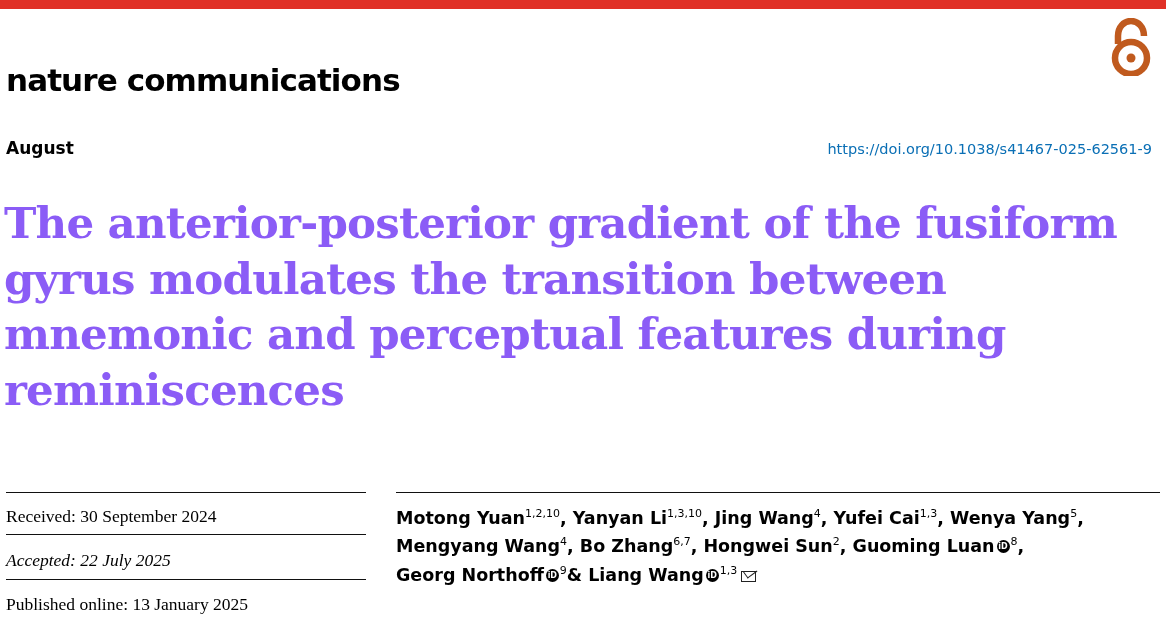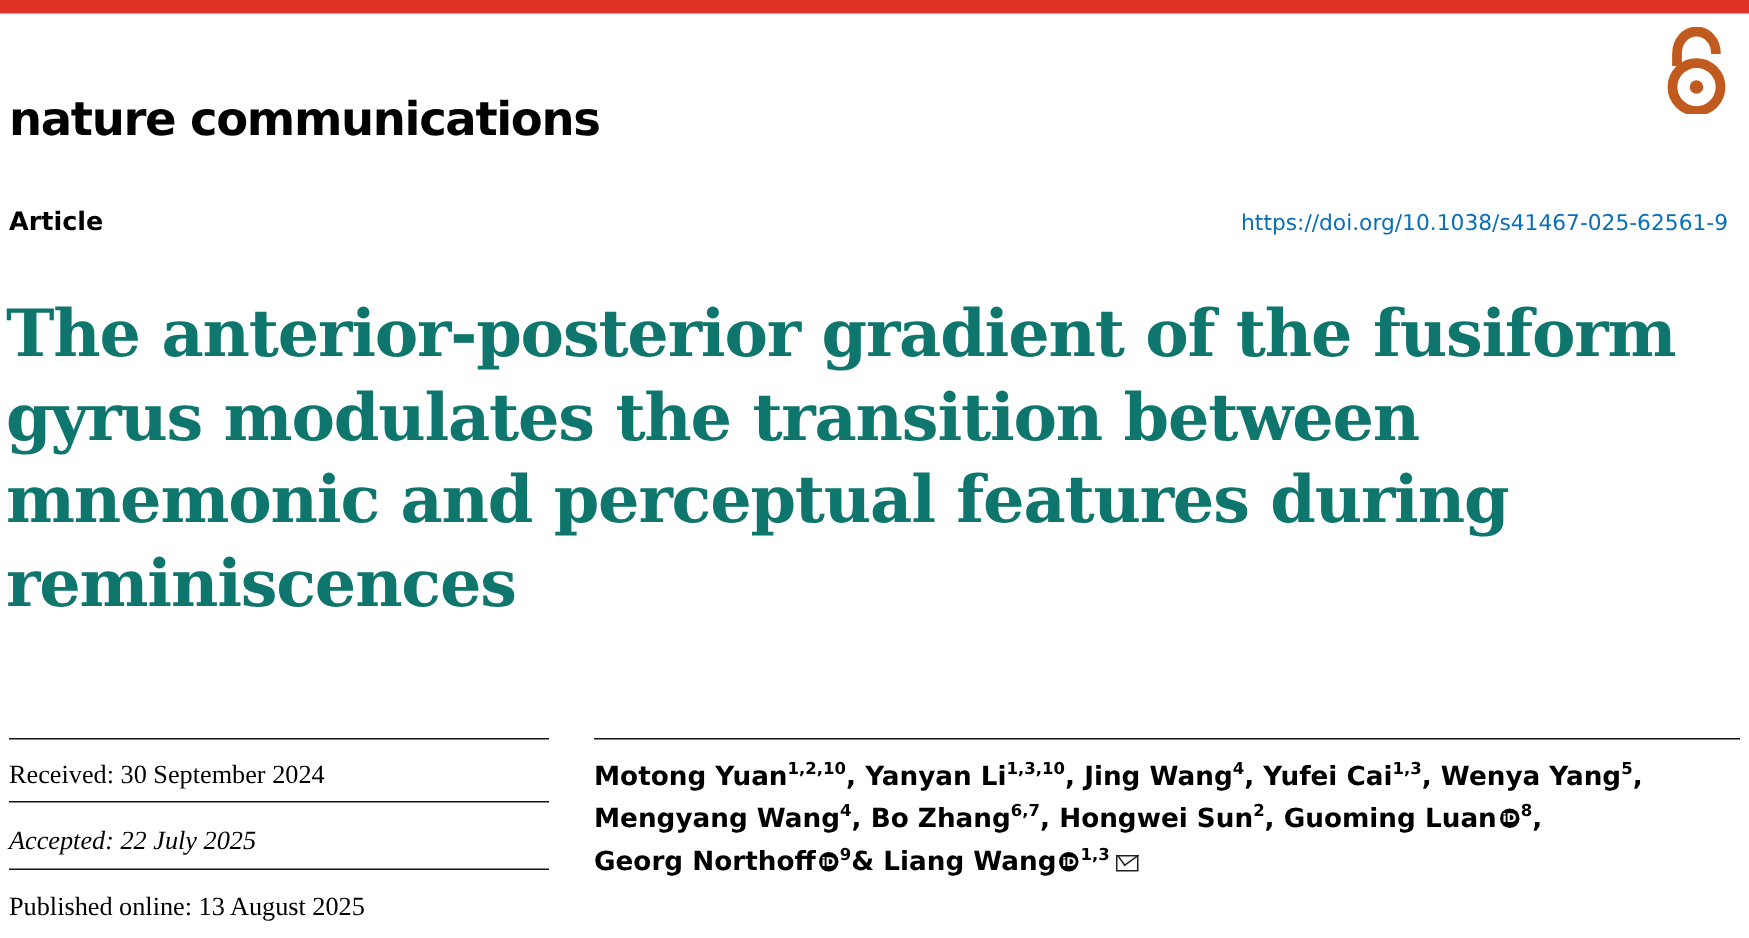--- a/index.html
+++ b/index.html
@@ -75,21 +75,21 @@
   .title {
     position: absolute;
     top: 166px;
     left: 4px;
     width: 1156px;
     font-family: "DejaVu Serif", serif;
     font-weight: 700;
     font-size: 43.5px;
     line-height: 1.28;
     letter-spacing: -0.8px;
-    color: #0f766e;
+    color: #8b5cf6;
   }
   
   .rule-top {
     position: absolute;
     left: 6px;
     top: 492px;
     width: 360px;
     border-top: 1.5px solid #111;
   }
   .rule-mid {
@@ -131,21 +131,21 @@
     top: 504px;
     width: 764px;
     font-family: "DejaVu Sans", sans-serif;
     font-weight: 700;
     font-size: 17.5px;
     line-height: 1.62;
     color: #000;
   }
   .authors sup {
     font-size: 11px;
-    font-weight: 700;
+    font-weight: 400;
     vertical-align: super;
     line-height: 0;
   }
   .orcid {
     display: inline-block;
     width: 13px;
     height: 13px;
     border-radius: 50%;
     background: #000;
     position: relative;
@@ -199,29 +199,29 @@
   <div class="masthead">nature communications</div>
 
   <div class="oa-icon">
     <svg viewBox="0 0 46 58" width="46" height="58" xmlns="http://www.w3.org/2000/svg">
       <path d="M10 26 V18 C10 9 16 3 23 3 C30 3 36 9 36 18" fill="none" stroke="#c05a1e" stroke-width="6.5"></path>
       <circle cx="23" cy="40" r="16" fill="none" stroke="#c05a1e" stroke-width="6.5"></circle>
       <circle cx="23" cy="40" r="4.5" fill="#c05a1e"></circle>
     </svg>
   </div>
 
-  <div class="article-label">Article</div>
+  <div class="article-label">August</div>
   <a class="doi-link" href="#">https://doi.org/10.1038/s41467-025-62561-9</a>
 
   <h1 class="title">The anterior-posterior gradient of the fusiform gyrus modulates the transition between mnemonic and perceptual features during reminiscences</h1>
 
   <div class="rule-top"></div>
   <div class="rule-mid"></div>
   <div class="rule-bot"></div>
   <div class="rule-authors-top"></div>
 
   <div class="meta-line meta-received">Received: 30 September 2024</div>
   <div class="meta-line meta-accepted">Accepted: 22 July 2025</div>
-  <div class="meta-line meta-published">Published online: 13 August 2025</div>
+  <div class="meta-line meta-published">Published online: 13 January 2025</div>
 
   <div class="authors"><span>Motong Yuan</span><sup>1,2,10</sup><span>, </span><span>Yanyan Li</span><sup>1,3,10</sup><span>, </span><span>Jing Wang</span><sup>4</sup><span>, </span><span>Yufei Cai</span><sup>1,3</sup><span>, </span><span>Wenya Yang</span><sup>5</sup><span>, </span><br><span>Mengyang Wang</span><sup>4</sup><span>, </span><span>Bo Zhang</span><sup>6,7</sup><span>, </span><span>Hongwei Sun</span><sup>2</sup><span>, </span><span>Guoming Luan</span><span class="orcid"></span><sup>8</sup><span>, </span><br><span>Georg Northoff</span><span class="orcid"></span><sup>9</sup><span>&amp;</span> <span>Liang Wang</span><span class="orcid"></span><sup>1,3</sup><span class="env"></span></div>
 
 </div>
 
 </body></html>

